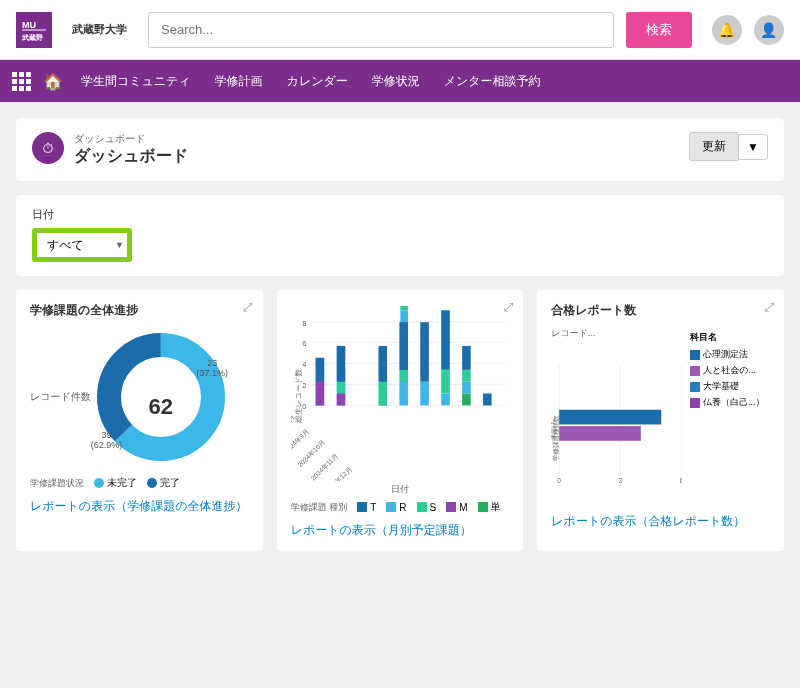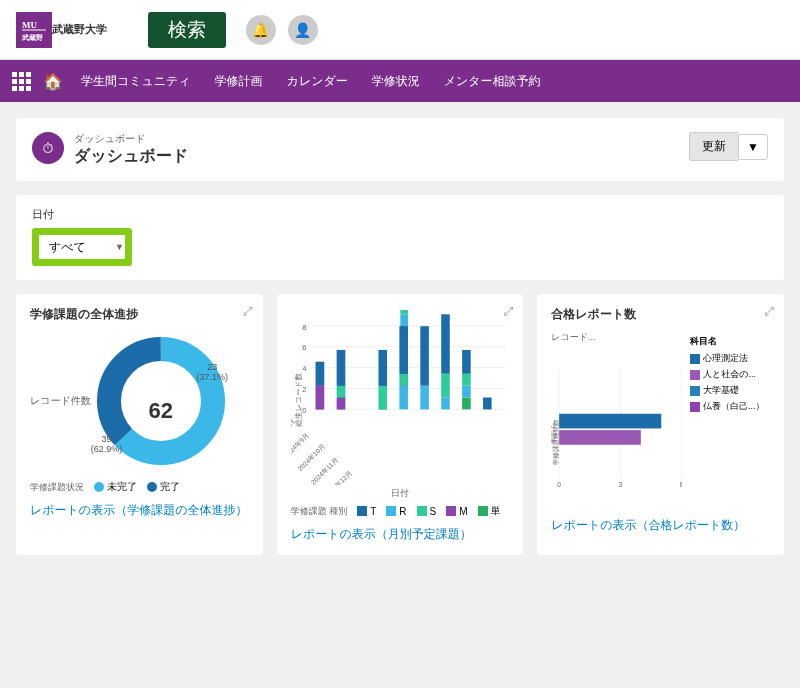--- a/index.html
+++ b/index.html
@@ -11,49 +11,48 @@
       display: flex;
       align-items: center;
       padding: 8px 16px;
       gap: 12px;
       border-bottom: 1px solid #ddd;
       height: 60px;
     }
     .logo-area {
       display: flex;
       align-items: center;
-      gap: 0;
+      gap: 20px;
       min-width: 120px;
-      font-family: Liberation Serif, serif;
     }
     .logo-box {
       width: 36px;
       height: 36px;
       background: #7B2D8B;
       display: flex; align-items: center; justify-content: center;
       color: #fff; font-size: 10px; font-weight: bold;
     }
     .logo-text { font-size: 11px; font-weight: bold; color: #333; line-height: 1.2; }
     .search-bar {
       flex: 1;
       height: 36px;
       border: 1px solid #ccc;
       border-radius: 3px;
       padding: 0 12px;
       font-size: 13px;
       color: #999;
       outline: none;
     }
     .search-button {
-      background: #14532d;
+      background: #ec4899;
       color: #fff;
       border: none;
       height: 36px;
       padding: 0 20px;
-      font-size: 19px;
+      font-size: 13px;
       cursor: pointer;
       border-radius: 3px;
     }
     .header-icons {
       display: flex;
       align-items: center;
       gap: 12px;
       margin-left: 8px;
     }
     .icon-circle {
@@ -155,21 +154,21 @@
 
     
     .date-filter-card {
       background: #fff;
       border-radius: 4px;
       padding: 12px 16px 14px;
       margin-bottom: 14px;
     }
     .date-filter-label { font-size: 11px; color: #333; margin-bottom: 6px; }
     .date-select {
-      border: 7px solid #84cc16;
+      border: 5px solid #84cc16;
       background: #fff;
       padding: 5px 30px 5px 10px;
       font-size: 12px;
       border-radius: 3px;
       cursor: pointer;
       appearance: none;
       -webkit-appearance: none;
       position: relative;
       min-width: 100px;
     }
@@ -291,20 +290,21 @@
   <div class="logo-area">
     <div class="logo-box">
       <svg width="28" height="28" viewBox="0 0 28 28">
         <text x="2" y="12" font-size="9" fill="#fff" font-weight="bold">MU</text>
         <line x1="2" y1="14" x2="26" y2="14" stroke="#fff" stroke-width="1"></line>
         <text x="2" y="24" font-size="7" fill="#fff">武蔵野</text>
       </svg>
     </div>
     <span class="logo-text">武蔵野大学</span>
   </div>
+  <input class="search-bar" type="text" placeholder="Search..." style="">
   <button class="search-button">検索</button>
   <div class="header-icons">
     <div class="icon-circle">🔔</div>
     <div class="icon-circle">👤</div>
   </div>
 </div>
 
 <nav class="nav">
   <div class="nav-grid-icon">
     <span></span>

